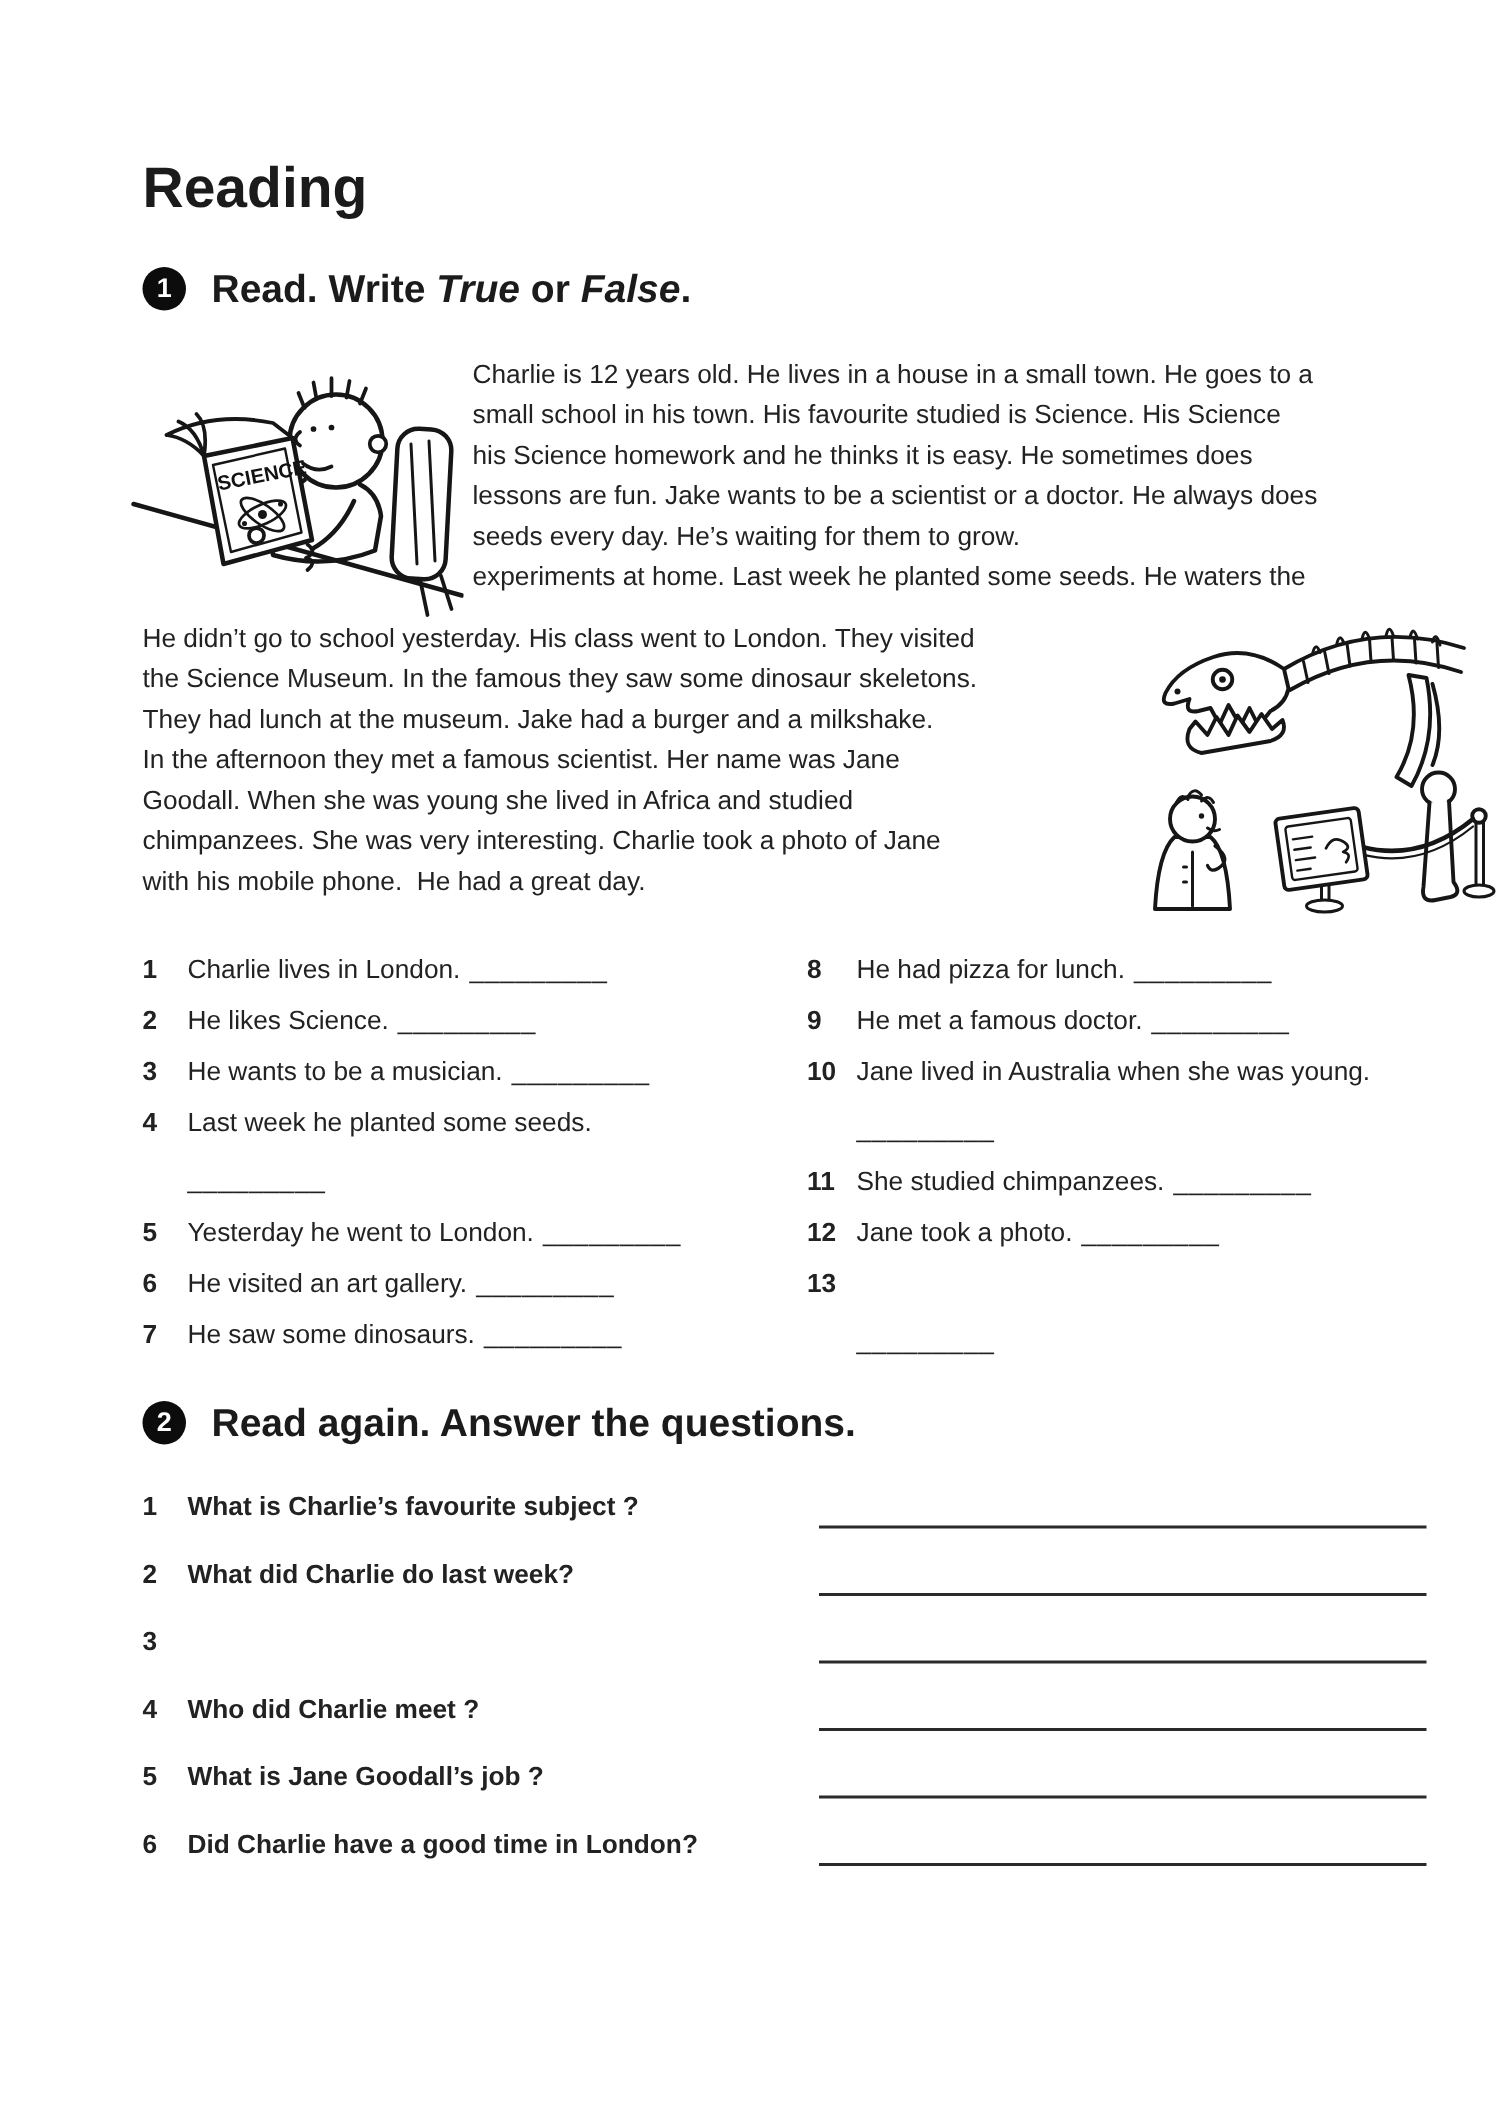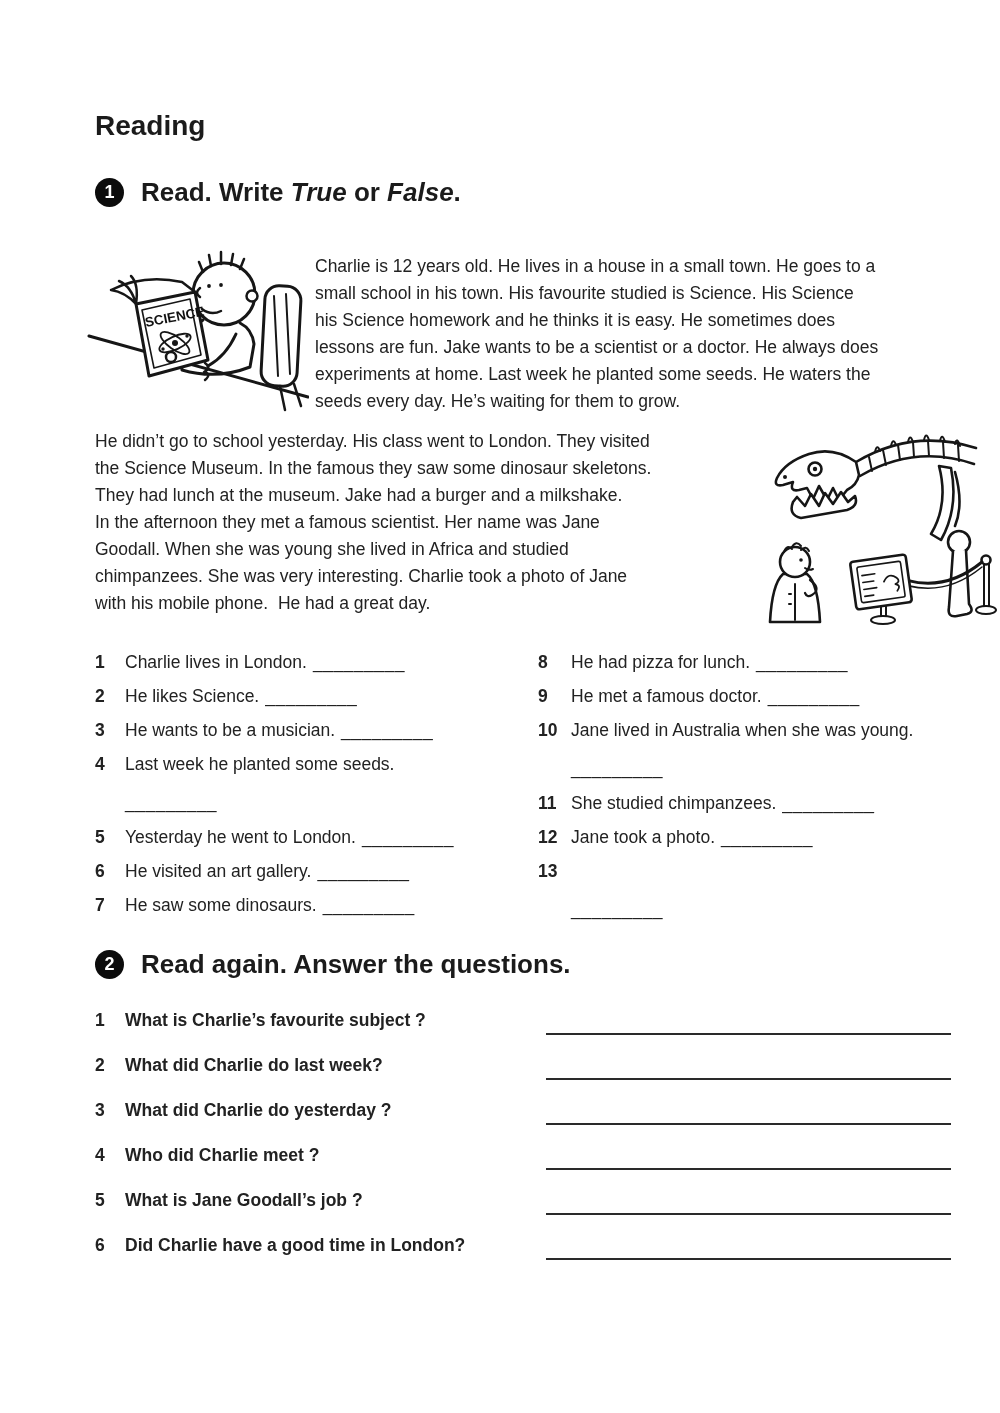--- a/index.html
+++ b/index.html
@@ -7,43 +7,43 @@
     position:relative;
     width:1000px;height:1413px;
     background:#ffffff;
     font-family:"Liberation Sans","DejaVu Sans",sans-serif;
     color:#222;
     box-sizing:border-box;
     padding:108px 50px 0 95px;
     overflow:hidden;
   }
   h1.title{
-    font-size:28px;font-weight:bold;color:#1b1b1b;
+    font-size:38px;font-weight:bold;color:#1b1b1b;
     margin:0;line-height:36px;letter-spacing:0;
   }
   .ex-header{
     display:flex;align-items:center;gap:17px;
     margin-top:33px;
   }
   .badge{
     width:29px;height:29px;border-radius:50%;
     background:#0c0c0c;color:#fff;
     font-size:18px;font-weight:bold;
     display:flex;align-items:center;justify-content:center;
     flex:none;
   }
   .instruction{font-size:26px;font-weight:bold;color:#1b1b1b;}
   .instruction em{font-style:italic;}
 
   .reading-row{display:flex;margin-top:28px;margin-left:-8px;}
   .illus-boy{flex:none;}
   .para{font-size:17.5px;line-height:27px;}
   .para .pline{white-space:pre;}
-  .para1{margin-left:6px;margin-top:17px;}
-  .row2{display:flex;margin-top:13px;}
+  .para1{margin-left:6px;margin-top:0;}
+  .row2{display:flex;}
   .para2{flex:none;width:668px;}
   .illus-dino{flex:none;margin-left:auto;margin-right:-44px;margin-top:-6px;}
 
   .tf-grid{display:flex;margin-top:24px;}
   .tf-col-left{width:443px;flex:none;}
   .tf-col-right{flex:1;}
   .tf-item{display:flex;font-size:17.5px;line-height:23px;margin-bottom:11px;}
   .tf-num{width:30px;flex:none;font-weight:bold;}
   .tf-col-right .tf-num{width:33px;}
   .blank{margin-left:6px;letter-spacing:0.5px;}
@@ -113,22 +113,22 @@
         <circle cx="88" cy="107" r="3" fill="#161616" stroke="none"></circle>
         <circle cx="76" cy="113" r="1.7" fill="#161616" stroke="none"></circle>
         <circle cx="100" cy="100" r="1.7" fill="#161616" stroke="none"></circle>
       </g>
     </svg>
     <div class="para para1">
       <div class="pline">Charlie is 12 years old. He lives in a house in a small town. He goes to a</div>
       <div class="pline">small school in his town. His favourite studied is Science. His Science</div>
       <div class="pline">his Science homework and he thinks it is easy. He sometimes does</div>
       <div class="pline">lessons are fun. Jake wants to be a scientist or a doctor. He always does</div>
+      <div class="pline">seeds every day. He’s waiting for them to grow.</div>
       <div class="pline">experiments at home. Last week he planted some seeds. He waters the</div>
-      <div class="pline">seeds every day. He’s waiting for them to grow.</div>
     </div>
   </div>
 
   <div class="row2">
     <div class="para para2">
       <div class="pline">He didn’t go to school yesterday. His class went to London. They visited</div>
       <div class="pline">the Science Museum. In the famous they saw some dinosaur skeletons.</div>
       <div class="pline">They had lunch at the museum. Jake had a burger and a milkshake.</div>
       <div class="pline">In the afternoon they met a famous scientist. Her name was Jane</div>
       <div class="pline">Goodall. When she was young she lived in Africa and studied</div>
@@ -260,21 +260,20 @@
     <div class="q-row">
       <div class="q-left">
         <span class="q-num">2</span>
         <span class="q-text">What did Charlie do last week?</span>
       </div>
       <div class="q-line"></div>
     </div>
     <div class="q-row">
       <div class="q-left">
         <span class="q-num">3</span>
-        <span class="q-text">What did Charlie do yesterday ?</span>
       </div>
       <div class="q-line"></div>
     </div>
     <div class="q-row">
       <div class="q-left">
         <span class="q-num">4</span>
         <span class="q-text">Who did Charlie meet ?</span>
       </div>
       <div class="q-line"></div>
     </div>

